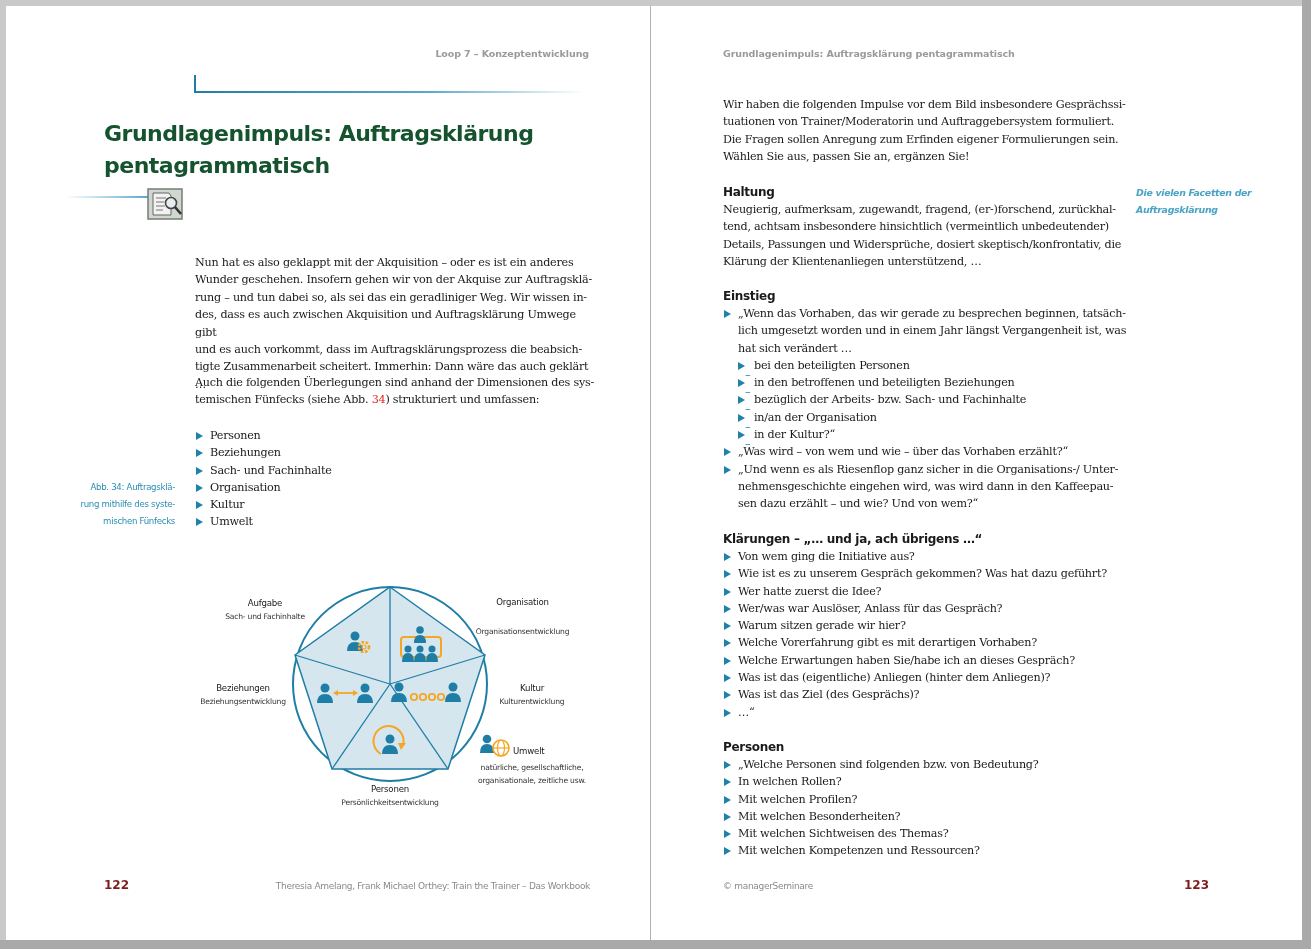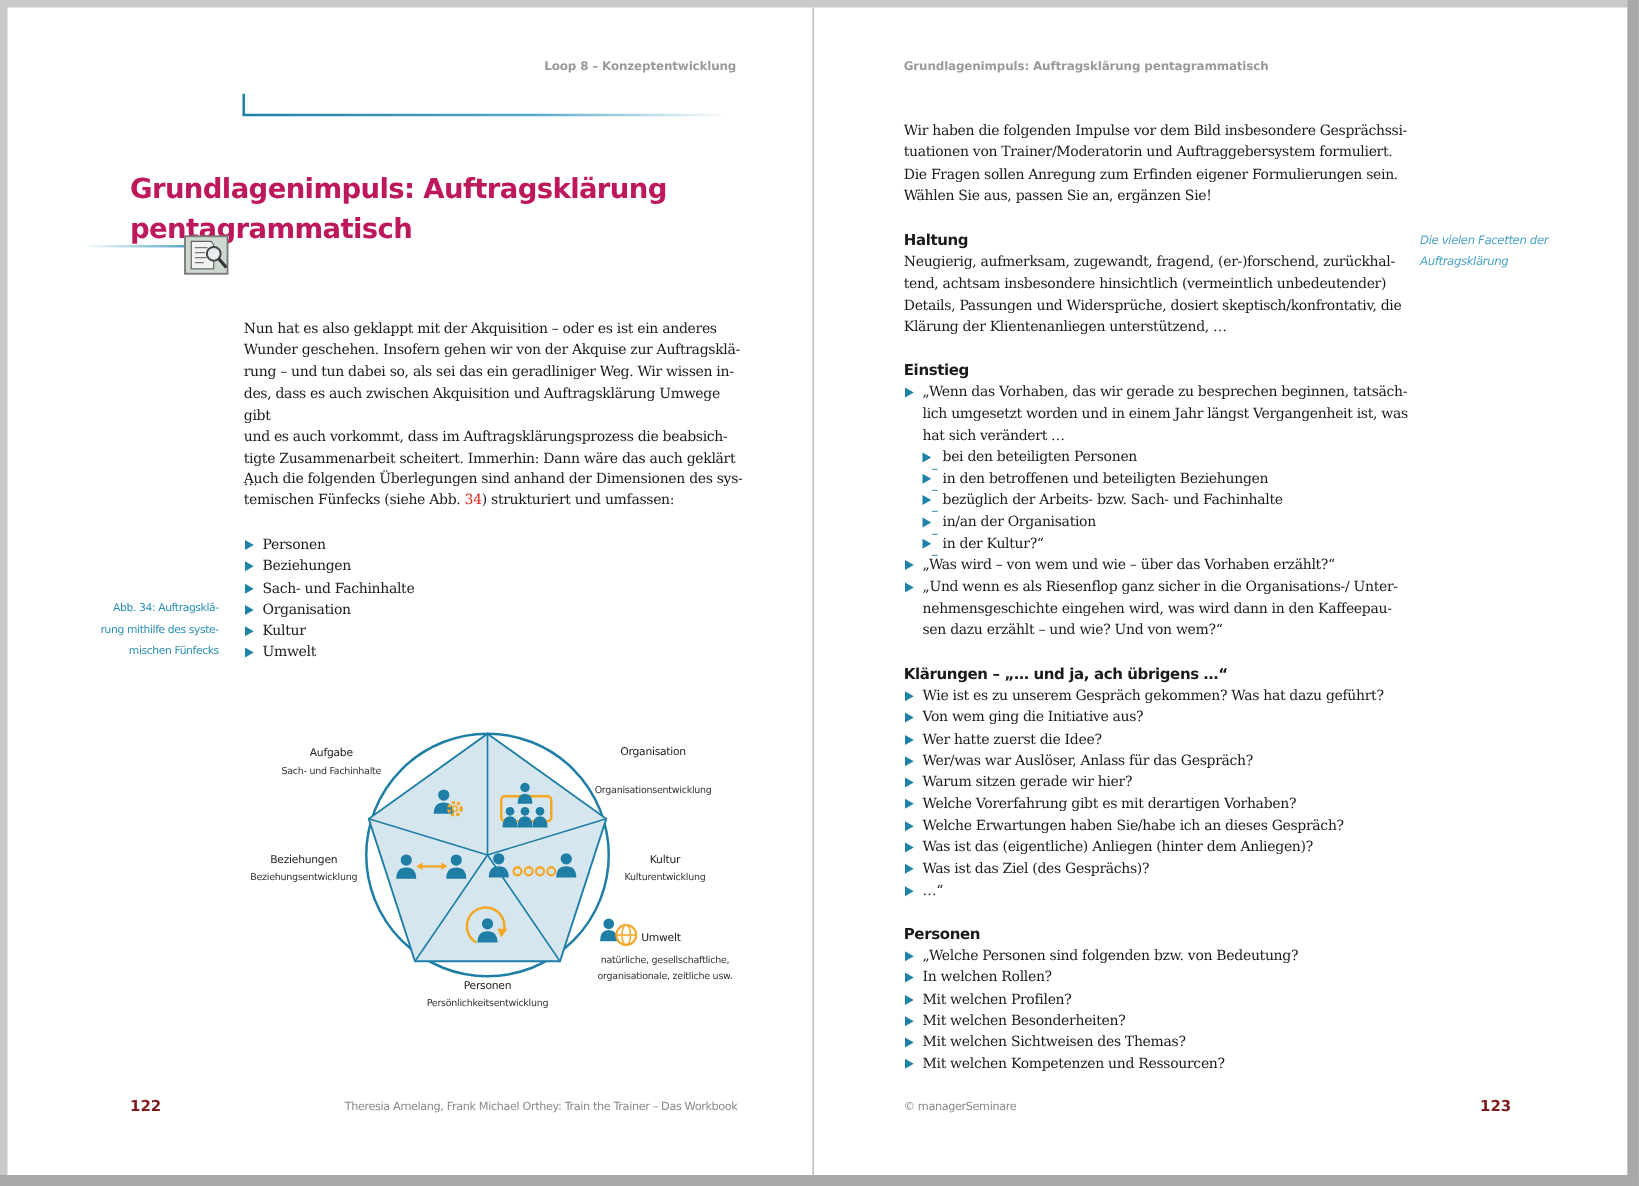--- a/index.html
+++ b/index.html
@@ -3,46 +3,46 @@
 <meta charset="utf-8">
 <style>
   html,body{margin:0;padding:0;}
   body{width:1311px;height:949px;background:#c9c9c9;position:relative;overflow:hidden;font-family:"DejaVu Serif",serif;color:#1a1a1a;}
   .spread{position:absolute;left:6px;top:6px;width:1296px;height:934px;background:#fff;}
   .shadow-r{position:absolute;left:1302px;top:0;width:9px;height:949px;background:#a9a9a9;}
   .shadow-b{position:absolute;left:0;top:940px;width:1311px;height:9px;background:#a9a9a9;}
   .gutter{position:absolute;left:650px;top:6px;width:1px;height:934px;background:#b0b0b0;}
   .abs{position:absolute;}
   .running{font-family:"DejaVu Sans",sans-serif;font-size:9.5px;font-weight:bold;color:#9a9a9a;letter-spacing:-0.1px;}
-  .h1{font-family:"DejaVu Sans",sans-serif;font-weight:bold;font-size:22px;line-height:32px;letter-spacing:-0.5px;color:#be185d;margin-top:18px;}
+  .h1{font-family:"DejaVu Sans",sans-serif;font-weight:bold;font-size:22px;line-height:32px;letter-spacing:-0.5px;color:#14532d;}
   .body{font-size:11.2px;line-height:17.4px;letter-spacing:-0.25px;}
   .bl{list-style:none;margin:0;padding:0;}
   .bl li{position:relative;padding-left:15px;font-size:11.2px;line-height:17.3px;letter-spacing:-0.25px;}
   .bl li::before{content:"";position:absolute;left:1px;top:5px;width:0;height:0;border-left:7px solid #1f82a8;border-top:4px solid transparent;border-bottom:4px solid transparent;}
   .dl{list-style:none;margin:0;padding:0;}
   .dl li{position:relative;padding-left:16px;font-size:11.2px;line-height:17.3px;letter-spacing:-0.25px;}
   .dl li::before{content:"–";position:absolute;left:0;color:#1f82a8;}
   .sec{font-family:"DejaVu Sans",sans-serif;font-weight:bold;font-size:12px;line-height:17px;letter-spacing:-0.3px;}
   .caption{font-family:"DejaVu Sans",sans-serif;font-size:8.6px;line-height:17px;color:#2a8db3;text-align:right;letter-spacing:-0.3px;}
-  .margin-note{font-family:"DejaVu Sans",sans-serif;font-style:italic;font-size:9.4px;line-height:17px;color:#4aa3c4;letter-spacing:-0.3px;}
+  .margin-note{font-family:"DejaVu Sans",sans-serif;font-style:italic;font-size:9.4px;line-height:17px;color:#4aa3c4;letter-spacing:-0.3px;font-weight:bold;}
   .lbl-b{font-family:"DejaVu Sans",sans-serif;font-weight:normal;font-size:8.6px;letter-spacing:-0.2px;}
   .lbl-s{font-family:"DejaVu Sans",sans-serif;font-size:7.6px;letter-spacing:-0.2px;color:#333;}
   .pageno{font-family:"DejaVu Sans",sans-serif;font-weight:bold;font-size:12px;color:#7f1d1d;}
   .footer{font-family:"DejaVu Sans",sans-serif;font-size:9px;color:#8a8a8a;letter-spacing:-0.3px;}
   .red{color:#e2231a;}
 </style>
 </head>
 <body>
 
 <div class="spread"></div>
 <div class="shadow-r"></div>
 <div class="shadow-b"></div>
 <div class="gutter"></div>
 
-<div class="abs running" style="left:380px;top:48px;width:209px;text-align:right;">Loop 8 – Konzeptentwicklung</div>
+<div class="abs running" style="left:380px;top:48px;width:209px;text-align:right;">Loop 7 – Konzeptentwicklung</div>
 
 <div class="abs" style="left:194px;top:75px;width:2px;height:17px;background:#1f7ea6;"></div>
 <div class="abs" style="left:194px;top:91px;width:390px;height:2px;background:linear-gradient(90deg,#1f7ea6 0%,#5aa9c8 60%,rgba(255,255,255,0) 100%);"></div>
 
 <div class="abs h1" style="left:104px;top:118px;">
   <div>Grundlagenimpuls: Auftragsklärung</div>
   <div>pentagrammatisch</div>
 </div>
 
 <div class="abs" style="left:66px;top:196px;width:82px;height:2px;background:linear-gradient(90deg,rgba(255,255,255,0),#5aa9c8);"></div>
@@ -228,22 +228,22 @@
       <div>„Und wenn es als Riesenflop ganz sicher in die Organisations-/ Unter-</div>
       <div>nehmensgeschichte eingehen wird, was wird dann in den Kaffeepau-</div>
       <div>sen dazu erzählt – und wie? Und von wem?“</div>
     </li>
   </ul>
 </div>
 
 <div class="abs" style="left:723px;top:531px;width:410px;">
   <div class="sec">Klärungen – „… und ja, ach übrigens …“</div>
   <ul class="bl">
+    <li>Von wem ging die Initiative aus?</li>
     <li>Wie ist es zu unserem Gespräch gekommen? Was hat dazu geführt?</li>
-    <li>Von wem ging die Initiative aus?</li>
     <li>Wer hatte zuerst die Idee?</li>
     <li>Wer/was war Auslöser, Anlass für das Gespräch?</li>
     <li>Warum sitzen gerade wir hier?</li>
     <li>Welche Vorerfahrung gibt es mit derartigen Vorhaben?</li>
     <li>Welche Erwartungen haben Sie/habe ich an dieses Gespräch?</li>
     <li>Was ist das (eigentliche) Anliegen (hinter dem Anliegen)?</li>
     <li>Was ist das Ziel (des Gesprächs)?</li>
     <li>…“</li>
   </ul>
 </div>

